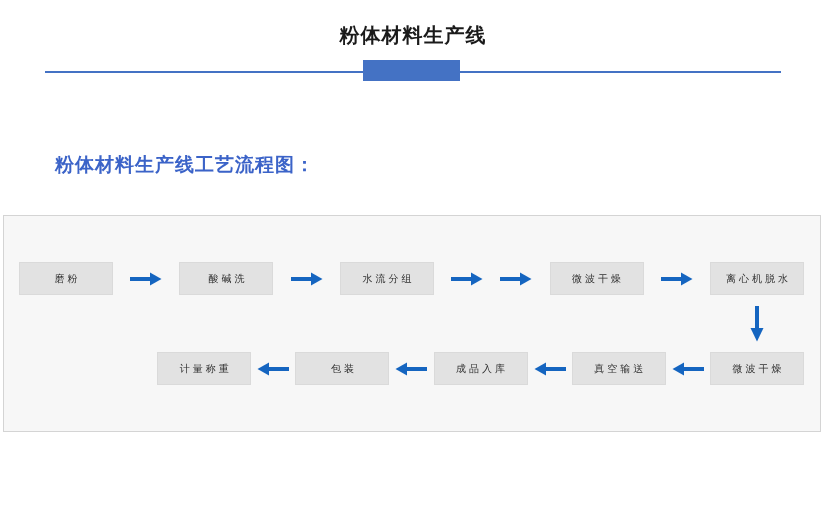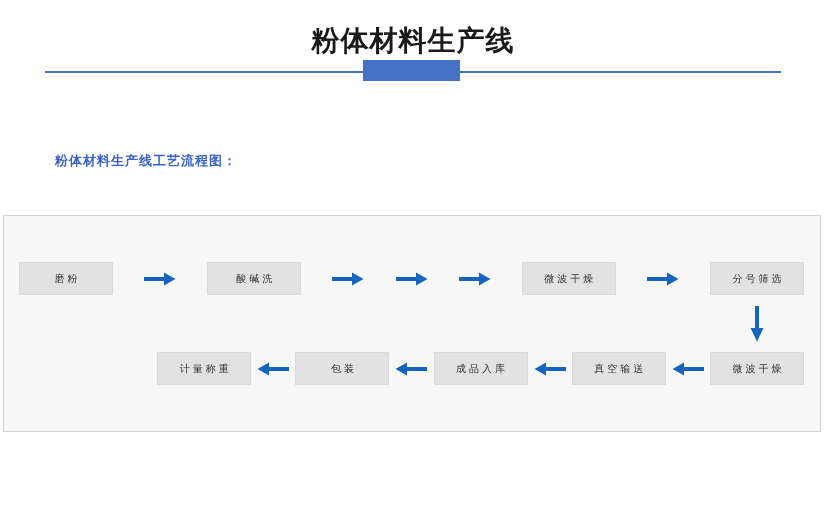--- a/index.html
+++ b/index.html
@@ -13,21 +13,21 @@
     background: var(--page_bg, #ffffff);
     overflow: hidden;
   }
 
   .title {
     position: absolute;
     top: 22px;
     left: 0;
     width: 100%;
     text-align: center;
-    font-size: 28px;
+    font-size: 20px;
     font-weight: bold;
     letter-spacing: 1px;
     color: var(--title_text, #1a1a1a);
   }
 
   .divider-line {
     position: absolute;
     top: 71px;
     left: 45px;
     width: 736px;
@@ -40,21 +40,21 @@
     left: 363px;
     width: 97px;
     height: 21px;
     background: var(--accent, #4472C4);
   }
 
   .section-heading {
     position: absolute;
     top: 152px;
     left: 55px;
-    font-size: 13px;
+    font-size: 19px;
     font-weight: bold;
     letter-spacing: 1px;
     color: var(--heading, #3B63C8);
   }
 
   .panel {
     position: absolute;
     top: 215px;
     left: 3px;
     width: 818px;
@@ -122,37 +122,40 @@
           <rect x="0" y="5" width="21" height="4" fill="currentColor"></rect>
           <polygon points="20,0.5 31.5,7 20,13.5" fill="currentColor"></polygon>
         </svg>
       <div class="box">
         <span>酸碱洗</span>
       </div>
       <svg class="arrow" width="32" height="14" viewBox="0 0 32 14">
           <rect x="0" y="5" width="21" height="4" fill="currentColor"></rect>
           <polygon points="20,0.5 31.5,7 20,13.5" fill="currentColor"></polygon>
         </svg>
+      <div class="box">
+        <span>水流分组</span>
+      </div>
       <svg class="arrow" width="32" height="14" viewBox="0 0 32 14">
           <rect x="0" y="5" width="21" height="4" fill="currentColor"></rect>
           <polygon points="20,0.5 31.5,7 20,13.5" fill="currentColor"></polygon>
         </svg>
       <svg class="arrow" width="32" height="14" viewBox="0 0 32 14">
           <rect x="0" y="5" width="21" height="4" fill="currentColor"></rect>
           <polygon points="20,0.5 31.5,7 20,13.5" fill="currentColor"></polygon>
         </svg>
       <div class="box">
         <span>微波干燥</span>
       </div>
       <svg class="arrow" width="32" height="14" viewBox="0 0 32 14">
           <rect x="0" y="5" width="21" height="4" fill="currentColor"></rect>
           <polygon points="20,0.5 31.5,7 20,13.5" fill="currentColor"></polygon>
         </svg>
       <div class="box">
-        <span>分号筛选</span>
+        <span>离心机脱水</span>
       </div>
     </div>
 
     <div class="down-row">
       <svg class="arrow" width="14" height="36" viewBox="0 0 14 36">
           <rect x="5" y="0" width="4" height="23" fill="currentColor"></rect>
           <polygon points="0.5,22 13.5,22 7,35.5" fill="currentColor"></polygon>
         </svg>
     </div>
 

